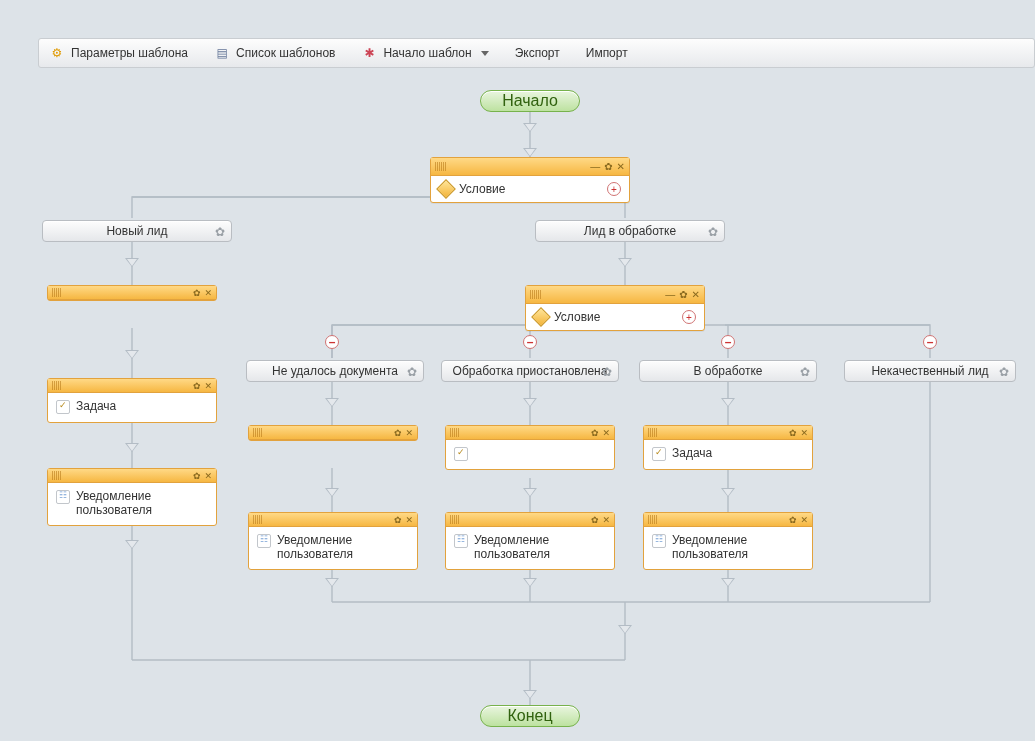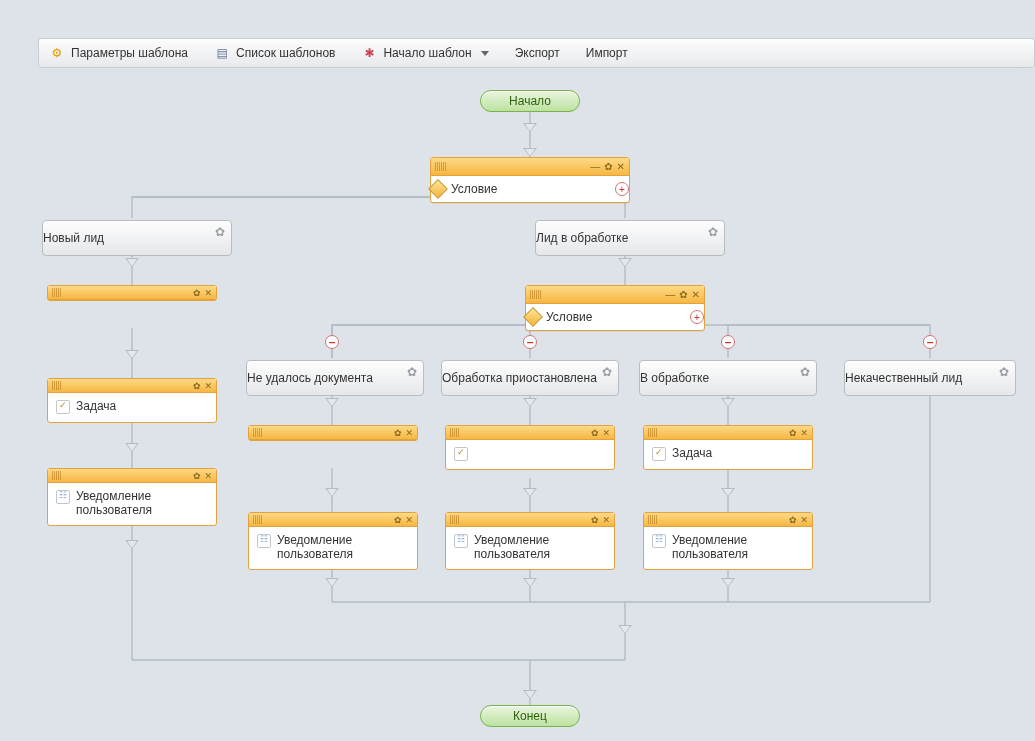--- a/index.html
+++ b/index.html
@@ -54,21 +54,21 @@
     position: absolute;
   }
   
   .pill {
     height: 22px; min-width: 100px;
     background: linear-gradient(#e9f5df,#bde2a0);
     border: 1px solid #77b24c;
     border-radius: 11px;
     display: flex; align-items: center; justify-content: center;
     color: #31620f;
-    font-size: 12px;
+    font-size: 16px;
     box-shadow: inset 0 1px 0 #fff;
   }
 
   
   .cond-node {
     width: 200px;
     border: 1px solid #e2a23d;
     border-radius: 3px;
     background: #fff;
     box-shadow: 0 1px 0 rgba(0,0,0,.05);
@@ -81,21 +81,21 @@
     padding: 0 4px;
     font-size: 10px;
   }
   .gripper {
     display: flex; gap: 1px;
   }
   .gripper span { width:1px; height:9px; background:#b97c1a; opacity:.6; }
   .tbicons { display:flex; gap:4px; align-items:center; }
   .tbicons i { font-style: normal; color:#8a6a1f; font-size:10px; cursor:pointer; }
   .cond-node .body {
-    padding: 6px 0;
+    padding: 6px 8px;
     display:flex; align-items:center; justify-content:space-between;
   }
   .cond-ico {
     width:14px; height:14px; transform: rotate(45deg);
     background: linear-gradient(135deg,#ffe69a,#f3b338);
     border:1px solid #c9941f;
     margin-right:6px;
     flex: 0 0 auto;
   }
   .plus-circ {
@@ -109,25 +109,25 @@
     width:14px; height:14px; border-radius:50%;
     border:1px solid #d07373; color:#c33; font-size:12px; font-weight:bold;
     display:flex; align-items:center; justify-content:center; background:#fff;
     line-height:1;
     cursor:pointer;
   }
 
   
   .branch {
     position:absolute;
-    height:36px;
+    height:22px;
     background: linear-gradient(#fdfdfd,#e5e7ea);
     border:1px solid #b9bdc2;
     border-radius: 4px;
-    display:flex; align-items:center; justify-content:flex-start;
+    display:flex; align-items:center; justify-content:center;
     color:#333;
     box-shadow: inset 0 1px 0 #fff;
   }
   .branch .gear {
     position:absolute; right:6px; top:4px; color:#9aa0a6; font-size:12px;
   }
 
   
   .act {
     position:absolute;

